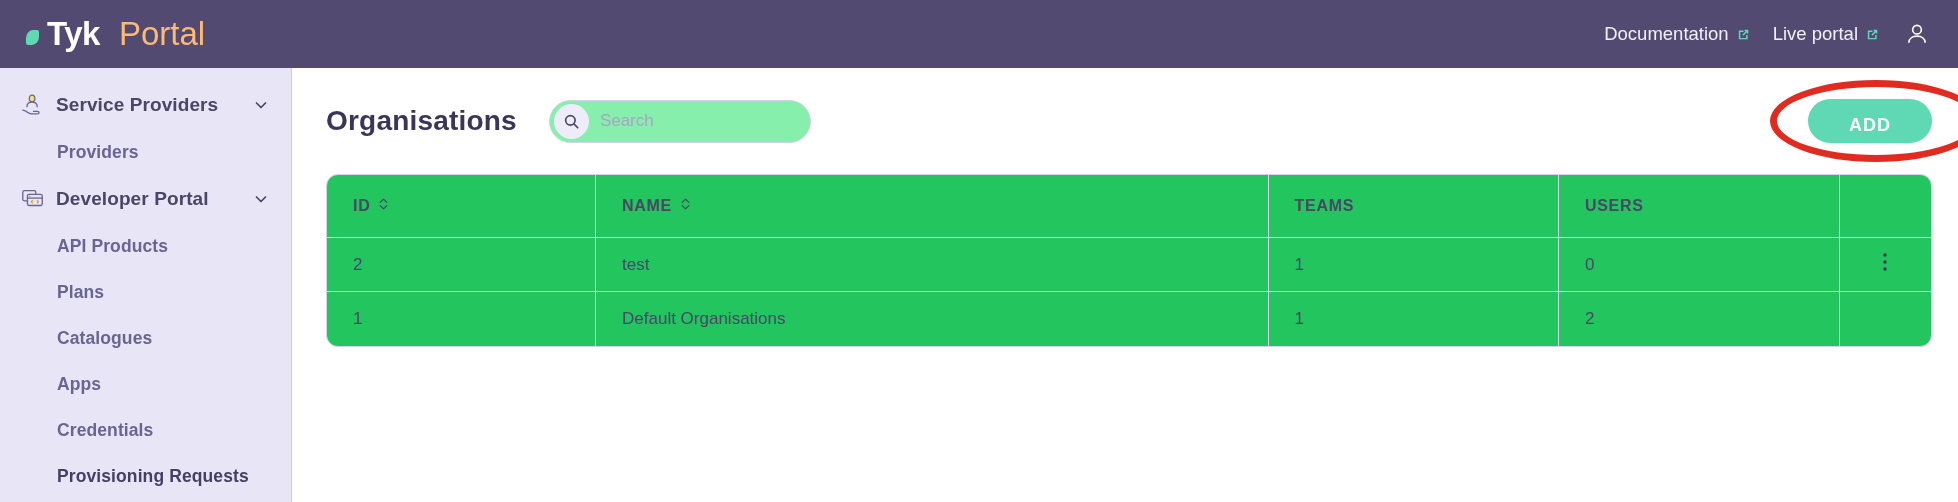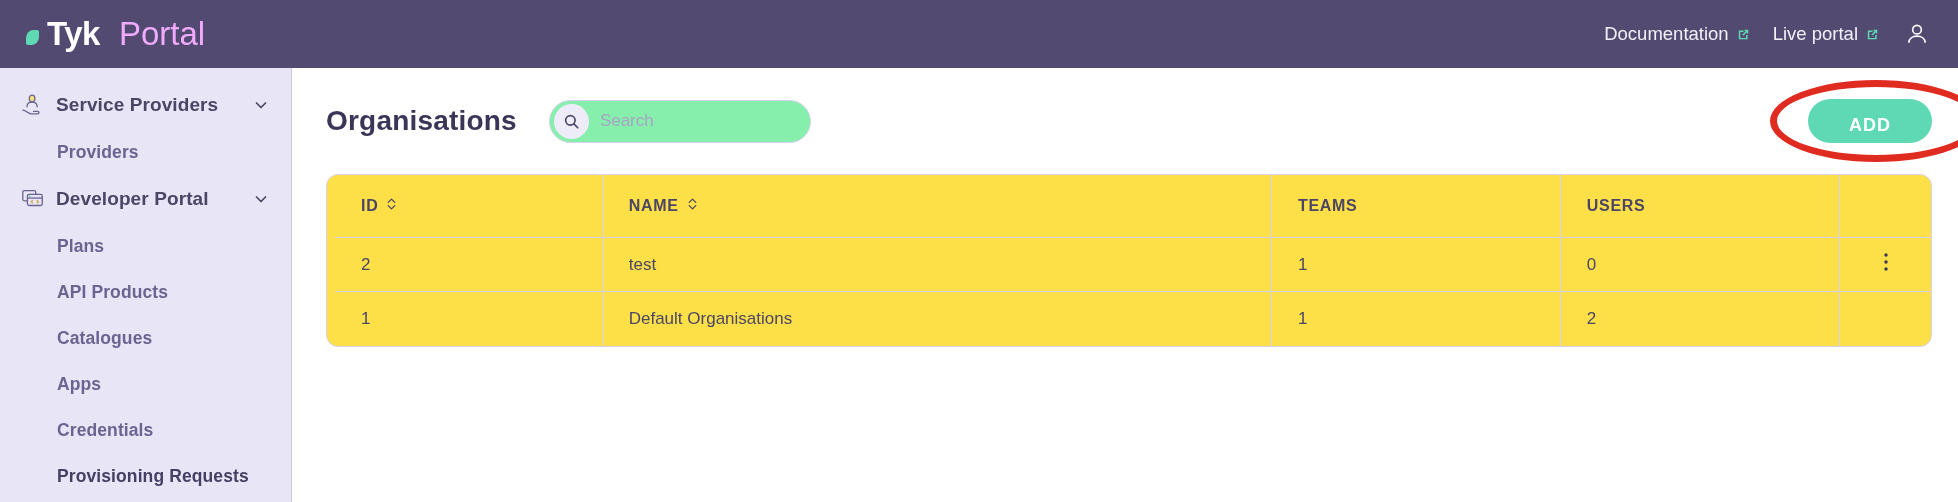--- a/index.html
+++ b/index.html
@@ -15,21 +15,21 @@
   .topbar {
     height: 68px; min-height: 68px;
     background: #524a70;
     display: flex; align-items: center;
     padding: 0 28px 0 26px;
     position: relative; z-index: 5;
   }
   .brand { display: flex; align-items: center; gap: 10px; }
   .brand-dot { width: 13px; height: 15px; background: #5fd9b4; border-radius: 55% 14% 55% 14%; margin-right: -2px; margin-top: 6px; }
   .brand-tyk { color: #ffffff; font-size: 33px; font-weight: 700; letter-spacing: -0.5px; }
-  .brand-portal { color: #f0abfc; font-size: 33px; font-weight: 400; letter-spacing: 0px; margin-left: 9px; }
+  .brand-portal { color: #fdba74; font-size: 33px; font-weight: 400; letter-spacing: 0px; margin-left: 9px; }
 
   .topnav { margin-left: auto; display: flex; align-items: center; gap: 22px; }
   .topnav-link {
     color: #f2f0f8; font-size: 18.5px; font-weight: 400;
     display: flex; align-items: center; gap: 7px; cursor: pointer; white-space: nowrap;
   }
   .ext-icon { display: inline-flex; }
   .avatar-icon { display: inline-flex; margin-left: 2px; cursor: pointer; }
 
   
@@ -91,21 +91,21 @@
   .annot-ellipse {
     position: absolute; left: -38px; top: -19px;
     width: 212px; height: 82px;
     border: 7px solid #e02b20; border-radius: 50%;
     pointer-events: none;
   }
 
   
   .table-wrap {
     border: 1.5px solid #d6d1ef; border-radius: 12px;
-    overflow: hidden; background: #fde047; padding-left: 8px;
+    overflow: hidden; background: #22c55e;
   }
   table { width: 100%; border-collapse: collapse; table-layout: fixed; }
   thead th {
     text-align: left; font-size: 16px; font-weight: 700;
     color: #4b4566; letter-spacing: 0.7px;
     padding: 22px 0 22px 26px; height: 62px;
     border-bottom: 1.5px solid #d6d1ef;
     border-right: 1.5px solid #d6d1ef;
     white-space: nowrap; vertical-align: middle;
   }
@@ -204,24 +204,24 @@
         </span>
         <span class="grp-label">Developer Portal</span>
         <span class="grp-chev">
           <svg width="16" height="16" viewBox="0 0 16 16" fill="none" stroke="#4b4566" stroke-width="1.7" stroke-linecap="round" stroke-linejoin="round">
             <path d="M3.5 6l4.5 4.5L12.5 6"></path>
           </svg>
         </span>
       </div>
 
       <div class="nav-item">
+        <span>API Products</span>
+      </div>
+      <div class="nav-item">
         <span>Plans</span>
-      </div>
-      <div class="nav-item">
-        <span>API Products</span>
       </div>
       <div class="nav-item">
         <span>Catalogues</span>
       </div>
       <div class="nav-item">
         <span>Apps</span>
       </div>
       <div class="nav-item">
         <span>Credentials</span>
       </div>

